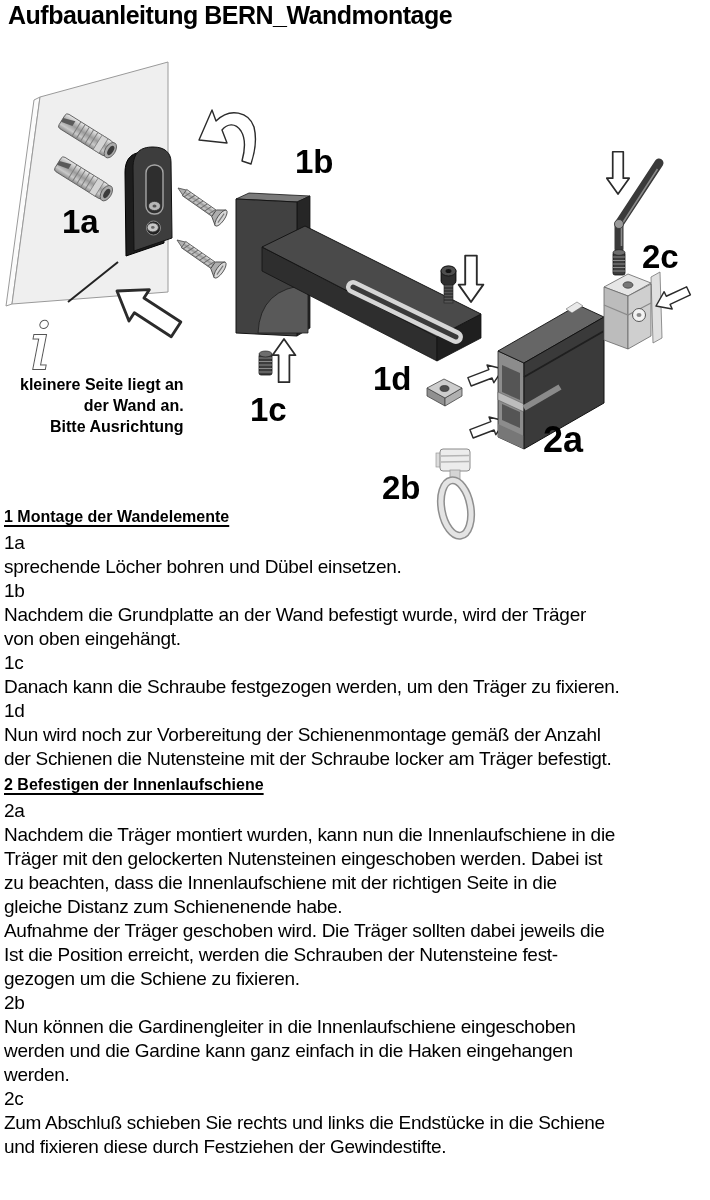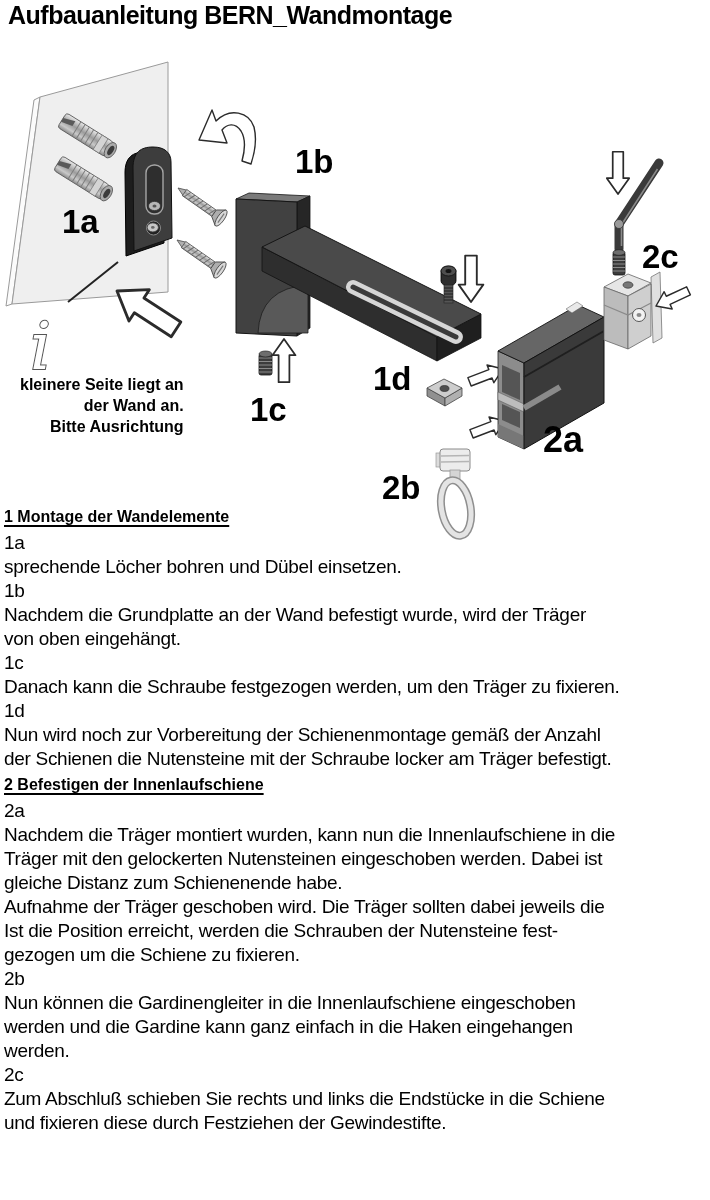--- a/index.html
+++ b/index.html
@@ -200,20 +200,21 @@
     <div class="line">von oben eingehängt.</div>
     <div class="line">1c</div>
     <div class="line">Danach kann die Schraube festgezogen werden, um den Träger zu fixieren.</div>
     <div class="line">1d</div>
     <div class="line">Nun wird noch zur Vorbereitung der Schienenmontage gemäß der Anzahl</div>
     <div class="line">der Schienen die Nutensteine mit der Schraube locker am Träger befestigt.</div>
     <div class="sec-heading gap">2 Befestigen der Innenlaufschiene</div>
     <div class="line">2a</div>
     <div class="line">Nachdem die Träger montiert wurden, kann nun die Innenlaufschiene in die</div>
     <div class="line">Träger mit den gelockerten Nutensteinen eingeschoben werden. Dabei ist</div>
+    <div class="line">zu beachten, dass die Innenlaufschiene mit der richtigen Seite in die</div>
     <div class="line">gleiche Distanz zum Schienenende habe.</div>
     <div class="line">Aufnahme der Träger geschoben wird. Die Träger sollten dabei jeweils die</div>
     <div class="line">Ist die Position erreicht, werden die Schrauben der Nutensteine fest-</div>
     <div class="line">gezogen um die Schiene zu fixieren.</div>
     <div class="line">2b</div>
     <div class="line">Nun können die Gardinengleiter in die Innenlaufschiene eingeschoben</div>
     <div class="line">werden und die Gardine kann ganz einfach in die Haken eingehangen</div>
     <div class="line">werden.</div>
     <div class="line">2c</div>
     <div class="line">Zum Abschluß schieben Sie rechts und links die Endstücke in die Schiene</div>

